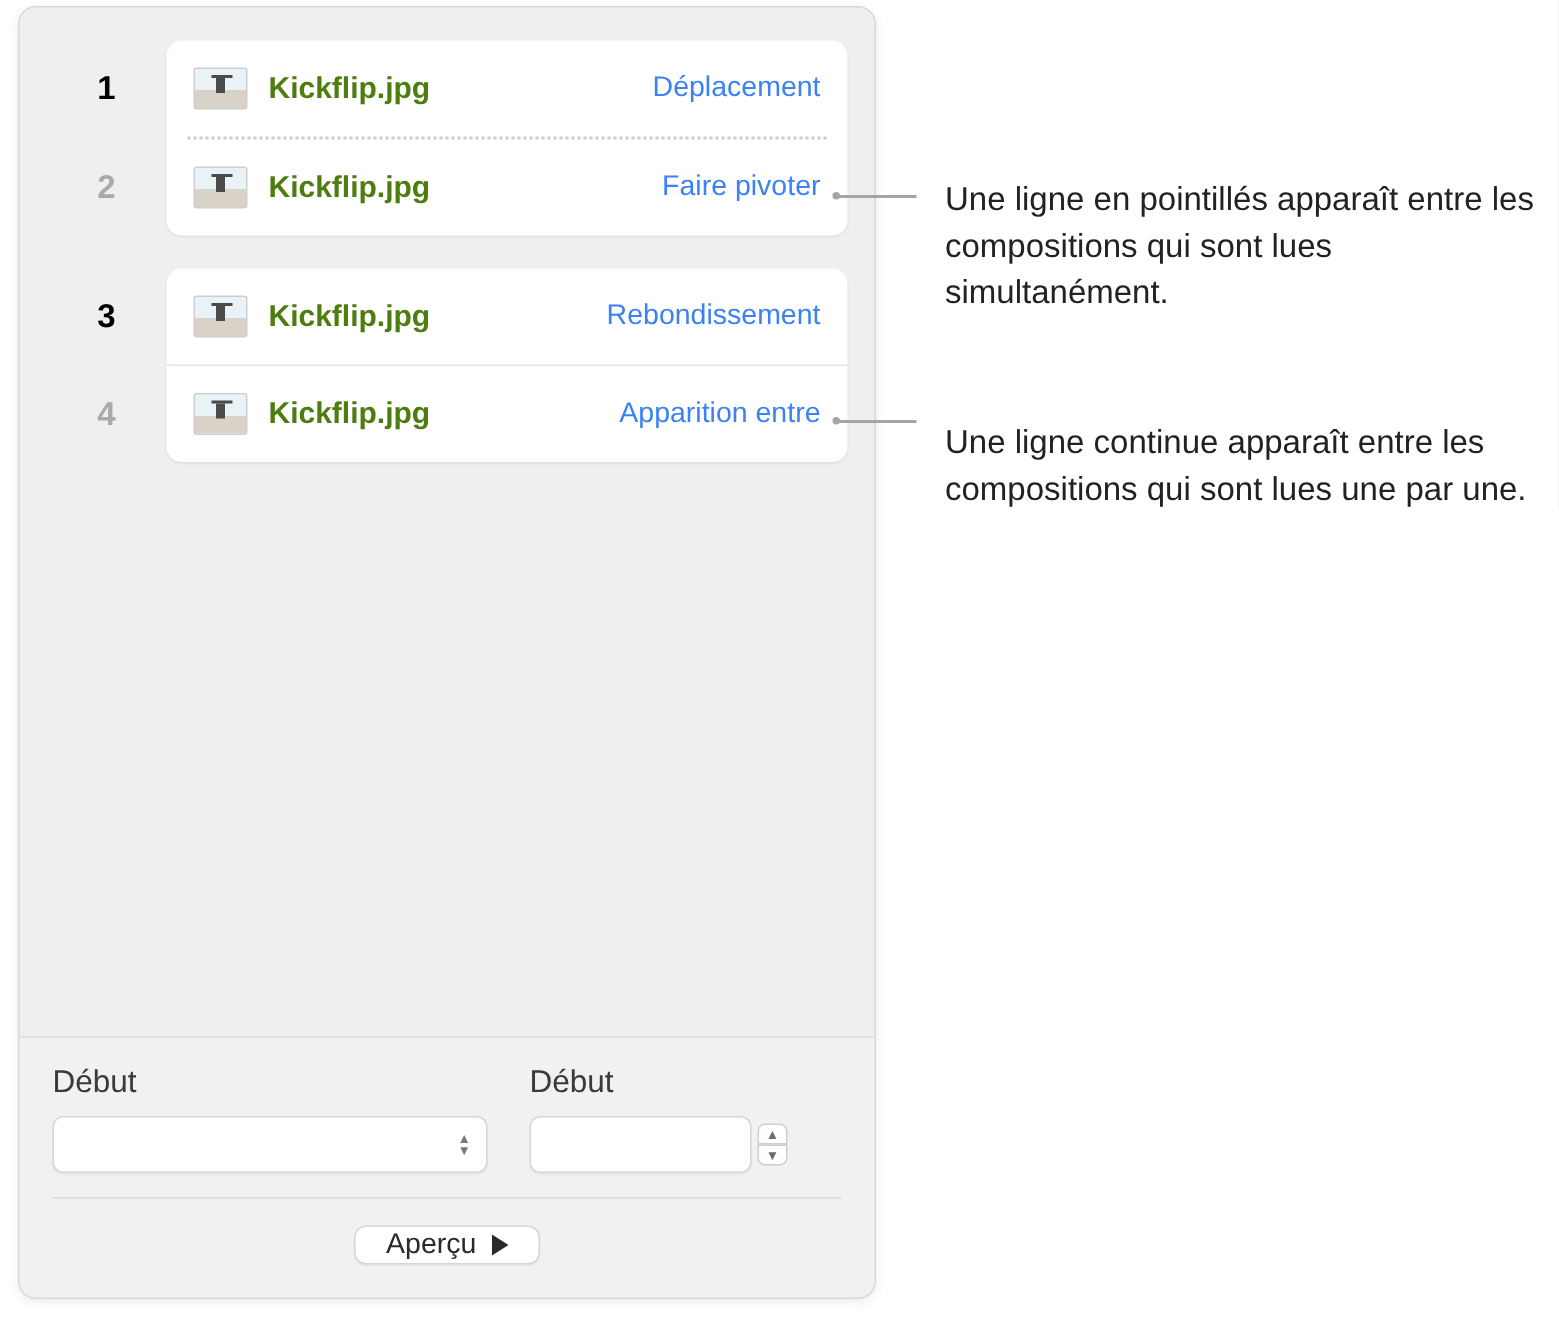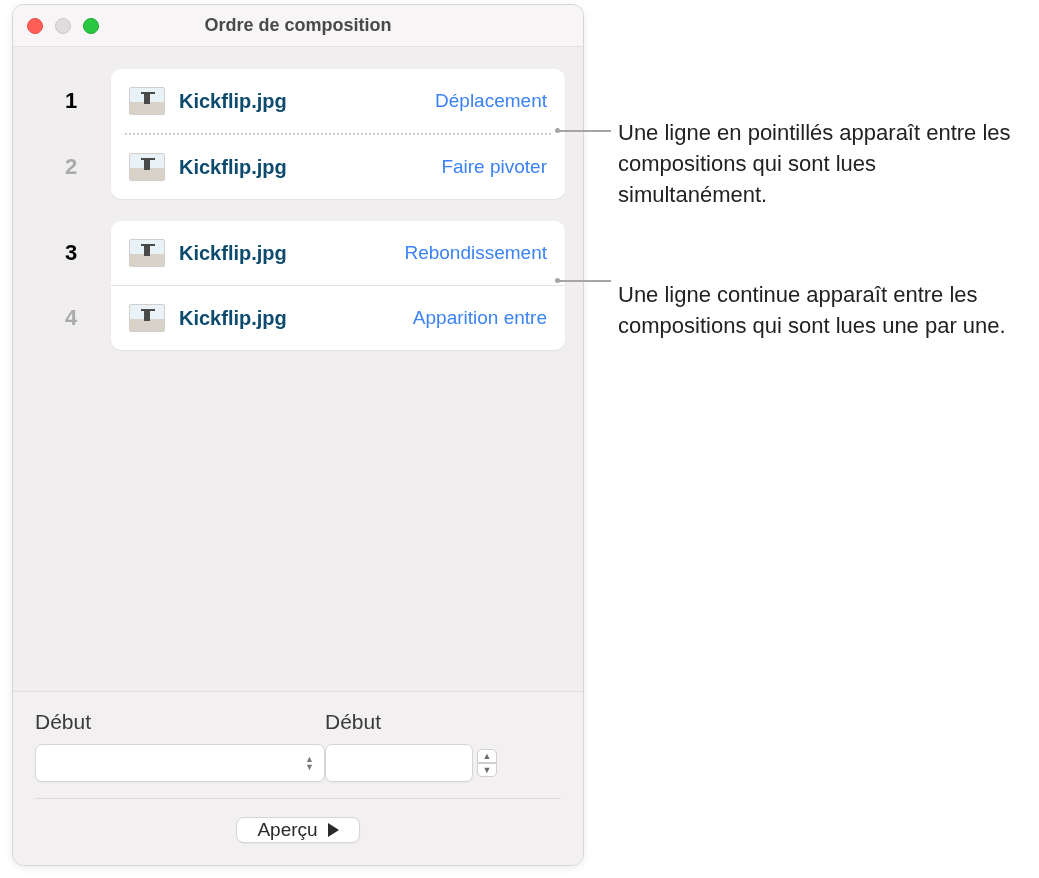--- a/index.html
+++ b/index.html
@@ -116,21 +116,21 @@
       position: absolute;
       left: 11px;
       top: 4px;
       width: 14px;
       height: 2px;
       background: #4a4a4a;
     }
     .filename {
       font-size: 20px;
       font-weight: 700;
-      color: #0c4a6e;
+      color: #4d7c0f;
       flex: 1;
     }
     .effect {
       font-size: 19px;
       color: #3b82f6;
       font-weight: 400;
     }
     .divider-dotted {
       border-top: 2px dotted #ccc;
       margin: 0 14px;
@@ -139,20 +139,21 @@
       border-top: 1px solid #e3e1e1;
       margin: 0;
     }
     .bottom-panel {
       border-top: 1px solid #dedcdc;
       padding: 18px 22px 22px 22px;
       background: #f2f0f0;
     }
     .fields {
       display: flex;
+      gap: 28px;
       margin-bottom: 16px;
     }
     .field {
       display: flex;
       flex-direction: column;
     }
     .field-label {
       font-size: 21px;
       color: #3a3a3a;
       margin-bottom: 10px;
@@ -225,20 +226,21 @@
       border-left: 11px solid #2a2a2a;
       border-top: 7px solid transparent;
       border-bottom: 7px solid transparent;
     }
     .annotation {
       position: absolute;
       font-size: 22px;
       color: #222;
       line-height: 1.4;
       width: 410px;
+      margin-left: 12px;
     }
     .ann1 { left: 618px; top: 118px; }
     .ann2 { left: 618px; top: 280px; }
     .leader {
       position: absolute;
       background: #a6a4a4;
       height: 1.5px;
     }
     .leader::before {
       content: "";
@@ -248,28 +250,20 @@
       background: #a6a4a4;
       border-radius: 50%;
     }
     .leader1 { left: 556px; top: 130px; width: 55px; }
     .leader2 { left: 556px; top: 280px; width: 55px; }
   </style>
 </head>
 <body>
 
 <div class="window">
-  <div class="titlebar">
-    <div class="traffic-lights">
-      <div class="traffic-light tl-close"></div>
-      <div class="traffic-light tl-min"></div>
-      <div class="traffic-light tl-max"></div>
-    </div>
-    <div class="titlebar-title">Ordre de composition</div>
-  </div>
 
   <div class="list-area">
     <div class="group">
       <div class="row-wrapper">
         <div class="row-index">1</div>
         <div class="row">
           <div class="thumb"></div>
           <div class="filename">Kickflip.jpg</div>
           <div class="effect">Déplacement</div>
         </div>

